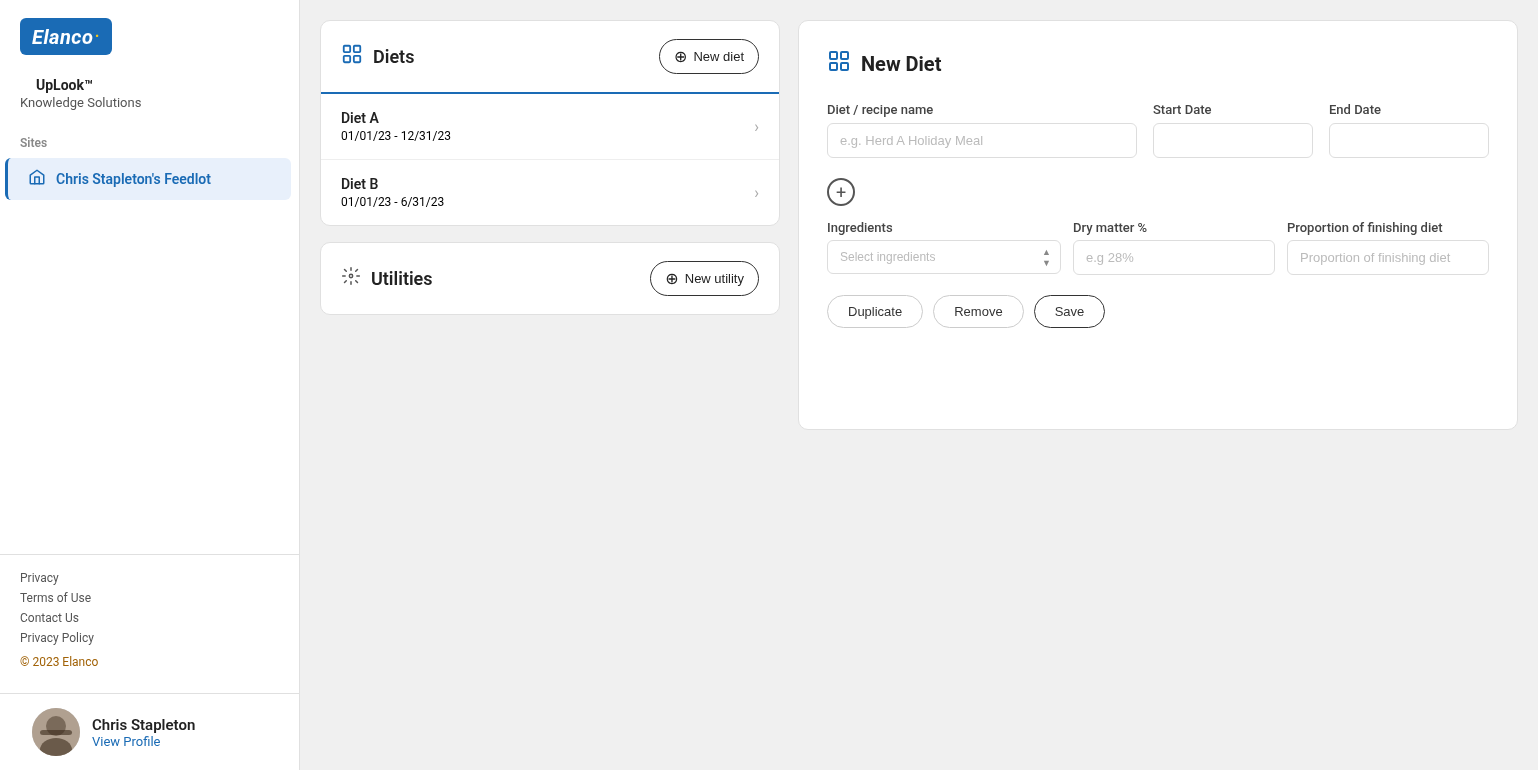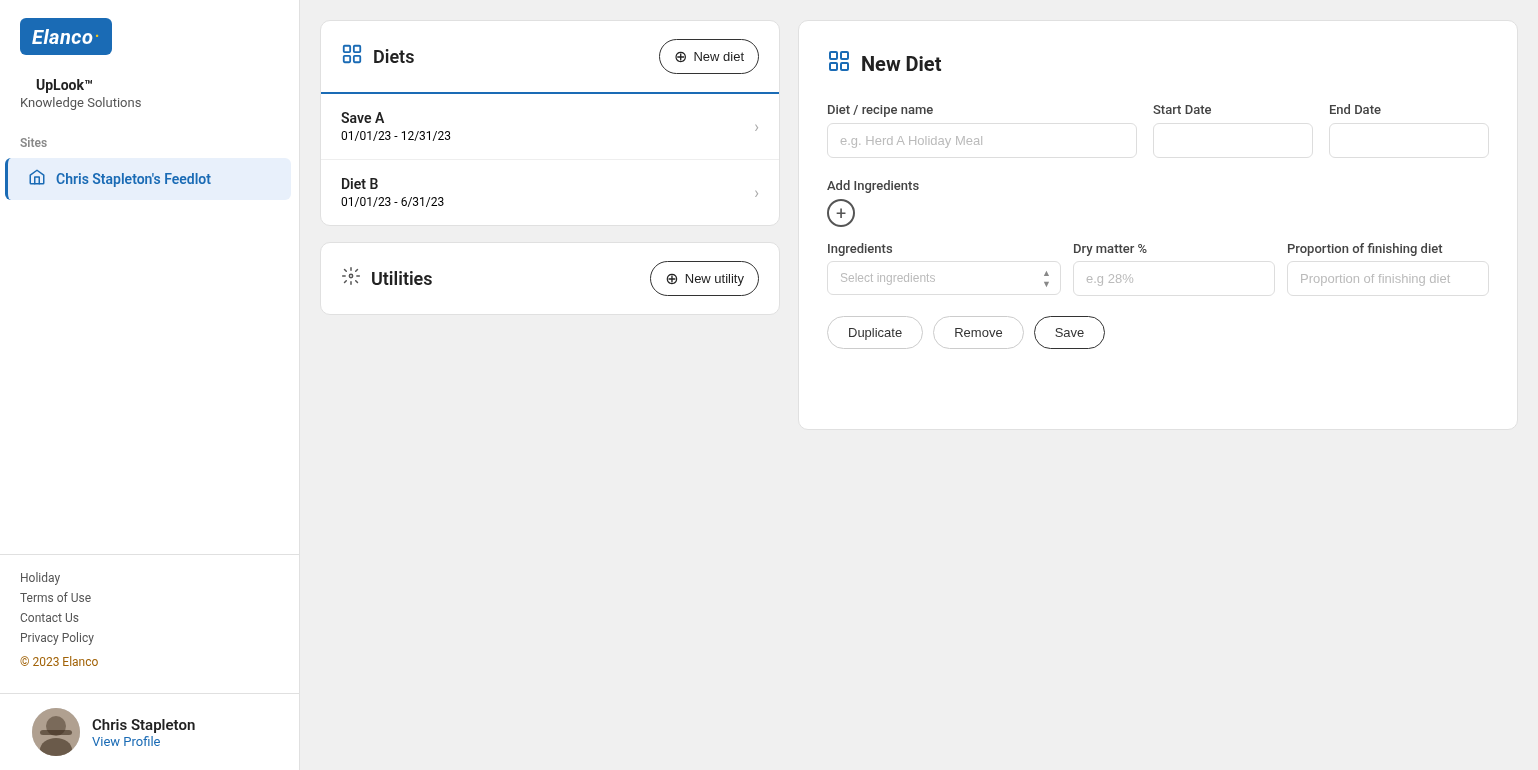--- a/index.html
+++ b/index.html
@@ -395,21 +395,21 @@
       <svg width="18" height="18" viewBox="0 0 24 24" fill="none" stroke="currentColor" stroke-width="2" stroke-linecap="round" stroke-linejoin="round">
         <path d="M3 9.5L12 3l9 6.5V20a1 1 0 01-1 1H4a1 1 0 01-1-1V9.5z"></path>
         <polyline points="9 21 9 12 15 12 15 21"></polyline>
       </svg>
     </span>
     <span>Chris Stapleton's Feedlot</span>
   </div>
 
   <div class="sidebar-footer">
     <div class="sidebar-footer-links">
-      <a class="sidebar-footer-link">Holiday</a>
+      <a class="sidebar-footer-link">Privacy</a>
       <a class="sidebar-footer-link">Terms of Use</a>
       <a class="sidebar-footer-link">Contact Us</a>
       <a class="sidebar-footer-link">Privacy Policy</a>
     </div>
     <div class="sidebar-copyright">© 2023 Elanco</div>
   </div>
 
   <div class="sidebar-user">
     <div class="user-avatar">
       <svg viewBox="0 0 48 48" xmlns="http://www.w3.org/2000/svg">
@@ -444,21 +444,21 @@
           <span>Diets</span>
         </div>
         <button class="btn-new">
           <span class="btn-new-icon">⊕</span>
           <span>New diet</span>
         </button>
       </div>
 
       <div class="diet-list-item">
         <div>
-          <div class="diet-name">Save A</div>
+          <div class="diet-name">Diet A</div>
           <div class="diet-dates">01/01/23 - 12/31/23</div>
         </div>
         <span class="diet-chevron">›</span>
       </div>
 
       <div class="diet-list-item">
         <div>
           <div class="diet-name">Diet B</div>
           <div class="diet-dates">01/01/23 - 6/31/23</div>
         </div>
@@ -510,21 +510,20 @@
           <label class="form-label">Start Date</label>
           <input class="form-input" type="text" style="width: 160px;">
         </div>
         <div class="form-group">
           <label class="form-label">End Date</label>
           <input class="form-input" type="text" style="width: 160px;">
         </div>
       </div>
 
       <div>
-        <div class="add-ingredients-label">Add Ingredients</div>
         <div class="add-icon-circle">+</div>
       </div>
 
       <div class="ingredients-row">
         <div class="ingredients-group col-ingredients">
           <label class="form-label">Ingredients</label>
           <div class="select-wrapper">
             <select>
               <option value="">Select ingredients</option>
             </select>

